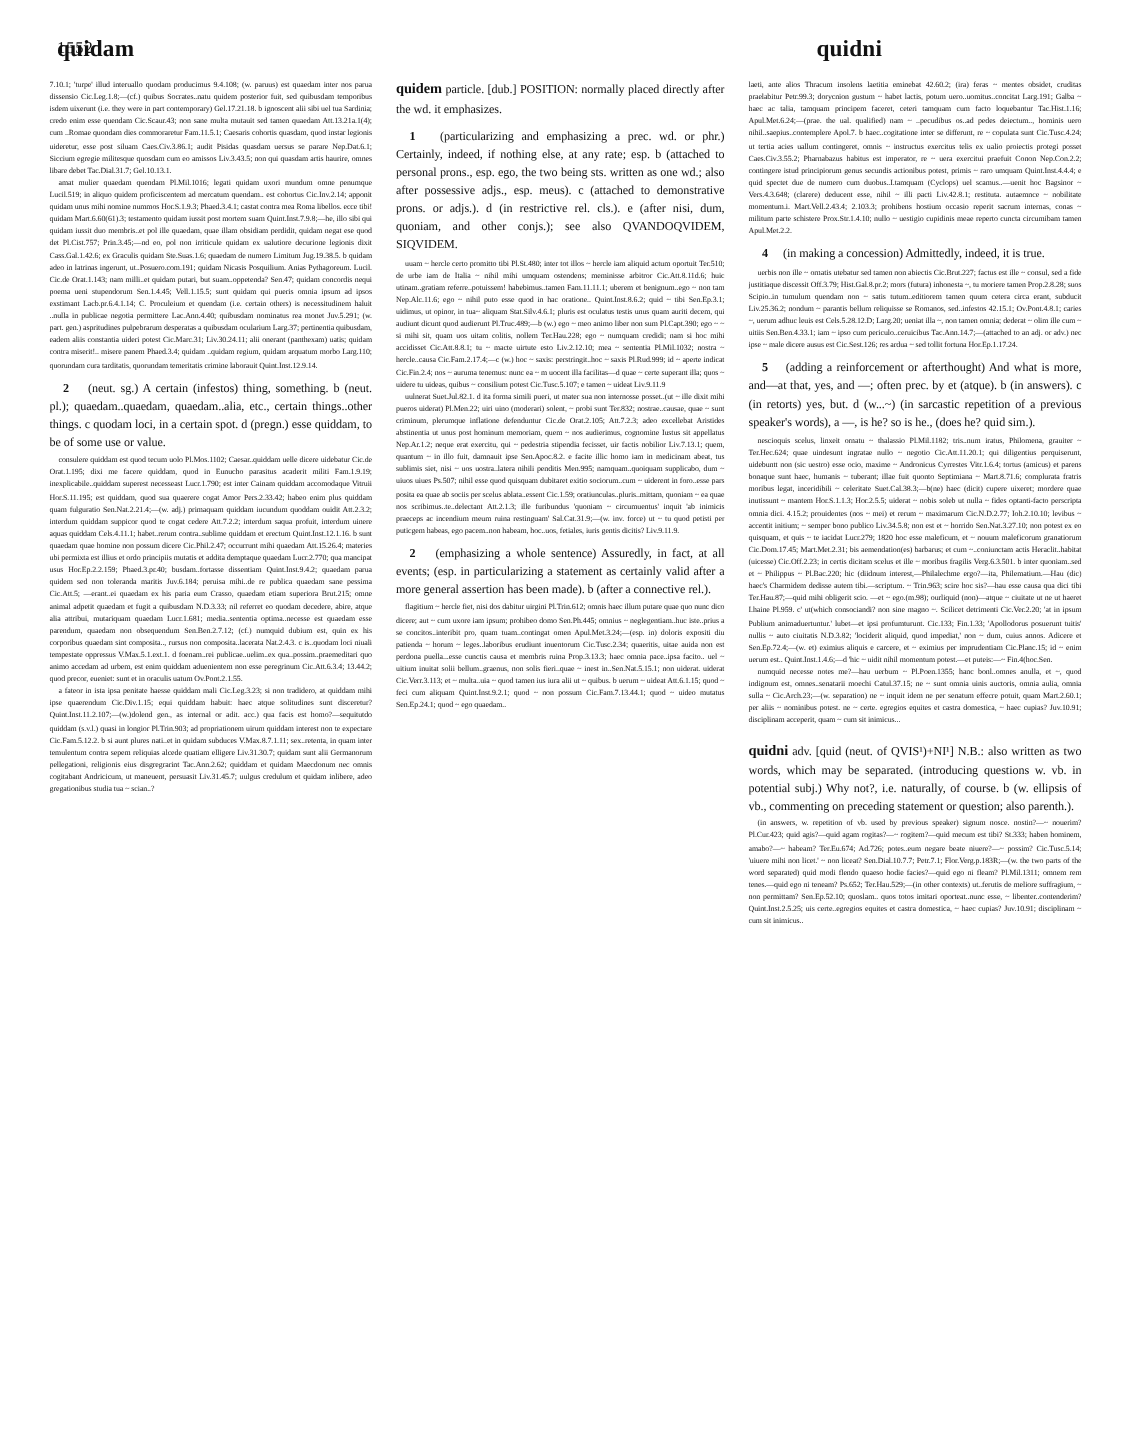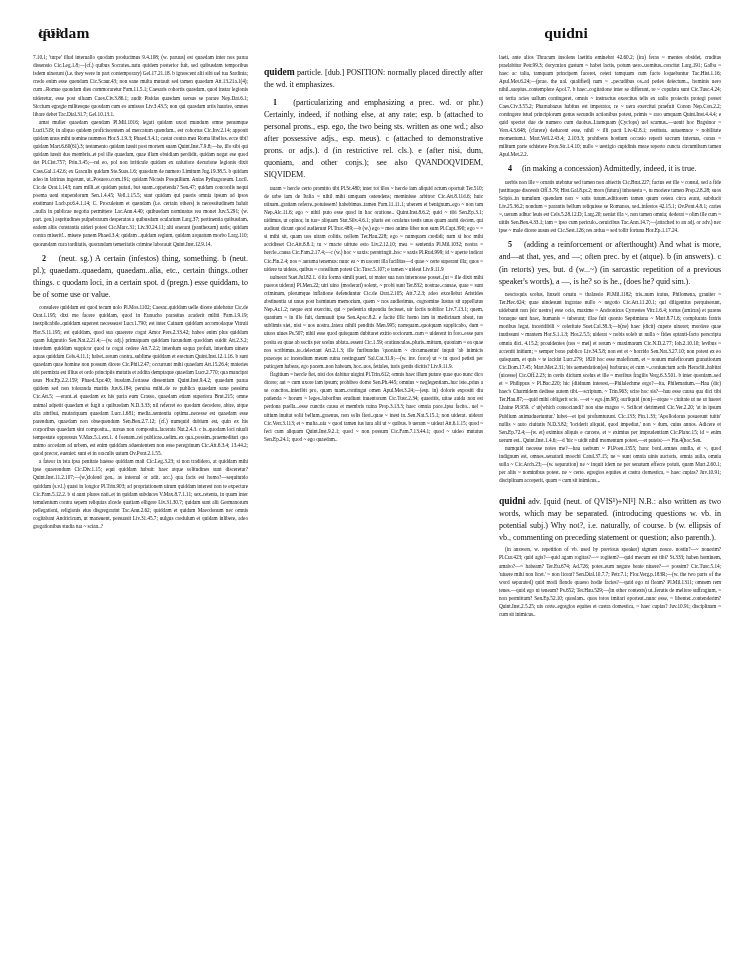--- a/index.html
+++ b/index.html
@@ -128,33 +128,38 @@
         <span>(neut. sg.) A certain (infestos) thing, something.  b (neut. pl.); quaedam..quaedam, quaedam..alia, etc., certain things..other things.  c quodam loci, in a certain spot.  d (pregn.) esse quiddam, to be of some use or value.</span>
       </p>
       <p class="cit">consulere quiddam est quod tecum uolo Pl.Mos.1102; Caesar..quiddam uelle dicere uidebatur Cic.de Orat.1.195; dixi me facere quiddam, quod in Eunucho parasitus acaderit militi Fam.1.9.19; inexplicabile..quiddam superest necesseast Lucr.1.790; est inter Cainam quiddam accomodaque Vitruii Hor.S.11.195; est quiddam, quod sua quaerere cogat Amor Pers.2.33.42; habeo enim plus quiddam quam fulguratio Sen.Nat.2.21.4;—(w. adj.) primaquam quiddam iucundum quoddam ouidit Att.2.3.2; interdum quiddam suppicor quod te cogat cedere Att.7.2.2; interdum saqua profuit, interdum uinere aquas quiddam Cels.4.11.1; habet..rerum contra..sublime quiddam et erectum Quint.Inst.12.1.16.  b sunt quaedam quae homine non possum dicere Cic.Phil.2.47; occurrunt mihi quaedam Att.15.26.4; materies ubi permixta est illius et ordo principiis mutatis et addita demptaque quaedam Lucr.2.770; qua mancipat usus Hor.Ep.2.2.159; Phaed.3.pr.40; busdam..fortasse dissentiam Quint.Inst.9.4.2; quaedam parua quidem sed non toleranda maritis Juv.6.184; peruisa mihi..de re publica quaedam sane pessima Cic.Att.5; —erant..ei quaedam ex his paria eum Crasso, quaedam etiam superiora Brut.215; omne animal adpetit quaedam et fugit a quibusdam N.D.3.33; nil referret eo quodam decedere, abire, atque alia attribui, mutariquam quaedam Lucr.1.681; media..sententia optima..necesse est quaedam esse parendum, quaedam non obsequendum Sen.Ben.2.7.12; (cf.) numquid dubium est, quin ex his corporibus quaedam sint composita.., rursus non composita..lacerata Nat.2.4.3.  c is..quodam loci niuali tempestate oppressus V.Max.5.1.ext.1.  d foenam..rei publicae..uelim..ex qua..possim..praemeditari quo animo accedam ad urbem, est enim quiddam aduenientem non esse peregrinum Cic.Att.6.3.4; 13.44.2; quod precor, eueniet: sunt et in oraculis uatum Ov.Pont.2.1.55.</p>
 
       <p class="cit">a fateor in ista ipsa penitate haesse quiddam mali Cic.Leg.3.23; si non tradidero, at quiddam mihi ipse quaerendum Cic.Div.1.15; equi quiddam habuit: haec atque solitudines sunt disceretur? Quint.Inst.11.2.107;—(w.)dolend gen., as internal or adit. acc.) qua facis est homo?—sequitutdo quiddam (s.v.l.) quasi in longior Pl.Trin.903; ad propriationem uirum quiddam interest non te expectare Cic.Fam.5.12.2.  b si aunt plures nati..et in quidam subduces V.Max.8.7.1.11; sex..retenta, in quam inter temulentum contra sepem reliquias alcede quatiam elligere Liv.31.30.7; quidam sunt alii Germanorum pellegationi, religionis eius disgregrarint Tac.Ann.2.62; quiddam et quidam Maecdonum nec omnis cogitabant Andricicum, ut maneuent, persuasit Liv.31.45.7; uulgus credulum et quidam inlibere, adeo gregationibus studia tua ~ scian..?</p>
 
     </div>
 
     <div class="col mid">
 
-      <p class="headword-block" style="margin-top:12px">
+      <p class="headword-block" style="margin-top:0">
         <span class="hw">quidem</span>
         <span>particle. [dub.] POSITION: normally placed directly after the wd. it emphasizes.</span>
       </p>
 
       <p class="sense">
         <span class="num">1</span>
         <span class="gap-s"></span>
         <span>(particularizing and emphasizing a prec. wd. or phr.) Certainly, indeed, if nothing else, at any rate; esp.  b (attached to personal prons., esp. ego, the two being sts. written as one wd.; also after possessive adjs., esp. meus).  c (attached to demonstrative prons. or adjs.).  d (in restrictive rel. cls.).  e (after nisi, dum, quoniam, and other conjs.); see also QVANDOQVIDEM, SIQVIDEM.</span>
       </p>
       <p class="cit">uuam ~ hercle certo promitto tibi Pl.St.480; inter tot illos ~ hercle iam aliquid actum oportuit Ter.510; de urbe iam de Italia ~ nihil mihi umquam ostendens; meminisse arbitror Cic.Att.8.11d.6; huic utinam..gratiam referre..potuissem! habebimus..tamen Fam.11.11.1; uberem et benignum..ego ~ non tam Nep.Alc.11.6; ego ~ nihil puto esse quod in hac oratione.. Quint.Inst.8.6.2; quid ~ tibi Sen.Ep.3.1; uidimus, ut opinor, in tua~ aliquam Stat.Silv.4.6.1; pluris est oculatus testis unus quam auriti decem, qui audiunt dicunt quod audierunt Pl.Truc.489;—b (w.) ego ~ meo animo liber non sum Pl.Capt.390; ego ~ ~ si mihi sit, quam uos uitam colitis, nollem Ter.Hau.228; ego ~ numquam credidi; nam si hoc mihi accidisset Cic.Att.8.8.1; tu ~ macte uirtute esto Liv.2.12.10; mea ~ sententia Pl.Mil.1032; nostra ~ hercle..causa Cic.Fam.2.17.4;—c (w.) hoc ~ saxis: perstringit..hoc ~ saxis Pl.Rud.999; id ~ aperte indicat Cic.Fin.2.4; nos ~ auruma tenemus: nunc ea ~ m uocent illa facilitas—d quae ~ certe superant illa; quos ~ uidere tu uideas, quibus ~ consilium potest Cic.Tusc.5.107; e tamen ~ uideat Liv.9.11.9</p>
       <p class="cit">uulnerat Suet.Jul.82.1.  d ita forma simili pueri, ut mater sua non internosse posset..(ut ~ ille dixit mihi pueros uiderat) Pl.Men.22; uiri uino (moderari) solent, ~ probi sunt Ter.832; nostrae..causae, quae ~ sunt criminum, plerumque inflatione defenduntur Cic.de Orat.2.105; Att.7.2.3; adeo excellebat Aristides abstinentia ut unus post hominum memoriam, quem ~ nos audierimus, cognomine Iustus sit appellatus Nep.Ar.1.2; neque erat exercitu, qui ~ pedestria stipendia fecisset, uir factis nobilior Liv.7.13.1; quem, quantum ~ in illo fuit, damnauit ipse Sen.Apoc.8.2.  e facite illic homo iam in medicinam abeat, tus sublimis siet, nisi ~ uos uostra..latera nihili penditis Men.995; namquam..quoiquam supplicabo, dum ~ uiuos uiues Ps.507; nihil esse quod quisquam dubitaret exitio sociorum..cum ~ uiderent in foro..esse pars posita ea quae ab sociis per scelus ablata..essent Cic.1.59; oratiunculas..pluris..mittam, quoniam ~ ea quae nos scribimus..te..delectant Att.2.1.3; ille furibundus 'quoniam ~ circumuentus' inquit 'ab inimicis praeceps ac incendium meum ruina restinguam' Sal.Cat.31.9;—(w. inv. force) ut ~ tu quod petisti per puticgem habeas, ego pacem..non habeam, hoc..uos, fetiales, iuris gentis dicitis? Liv.9.11.9.</p>
 
+      <p class="sense">
+        <span class="num">2</span>
+        <span class="gap-s"></span>
+        <span>(emphasizing a whole sentence) Assuredly, in fact, at all events; (esp. in particularizing a statement as certainly valid after a more general assertion has been made).  b (after a connective rel.).</span>
+      </p>
       <p class="cit">flagitium ~ hercle fiet, nisi dos dabitur uirgini Pl.Trin.612; omnis haec illum putare quae quo nunc dico dicere; aut ~ cum uxore iam ipsum; prohibeo domo Sen.Ph.445; omnius ~ neglegentiam..huc iste..prius a se concitos..interibit pro, quam tuam..contingat omen Apul.Met.3.24;—(esp. in) doloris expositi diu patienda ~ horum ~ leges..laboribus erudiunt inuentorum Cic.Tusc.2.34; quaeritis, uitae auida non est perdona puella...esse cunctis causa et membris ruina Prop.3.13.3; haec omnia pace..ipsa facito.. uel ~ uitium inuitat solii bellum..graenus, non solis fieri..quae ~ inest in..Sen.Nat.5.15.1; non uiderat. uiderat Cic.Verr.3.113; et ~ multa..uia ~ quod tamen ius iura alii ut ~ quibus. b uerum ~ uideat Att.6.1.15; quod ~ feci cum aliquam Quint.Inst.9.2.1; quod ~ non possum Cic.Fam.7.13.44.1; quod ~ uideo mutatus Sen.Ep.24.1; quod ~ ego quaedam..</p>
 
     </div>
 
     <div class="col right">
 
       <p class="cit noind">laeti, ante alios Thracum insolens laetitia eminebat 42.60.2; (ira) feras ~ mentes obsidet, cruditas praelabitur Petr.99.3; dorycnion gustum ~ habet lactis, potum uero..uomitus..concitat Larg.191; Galba ~ haec ac talia, tamquam principem faceret, ceteri tamquam cum facto loquebantur Tac.Hist.1.16; Apul.Met.6.24;—(prae. the ual. qualified) nam ~ ..pecudibus os..ad pedes deiectum.., hominis uero nihil..saepius..contemplere Apol.7.  b haec..cogitatione inter se differunt, re ~ copulata sunt Cic.Tusc.4.24; ut tertia acies uallum contingeret, omnis ~ instructus exercitus telis ex ualio proiectis protegi posset Caes.Civ.3.55.2; Pharnabazus habitus est imperator, re ~ uera exercitui praefuit Conon Nep.Con.2.2; contingere istud principiorum genus secundis actionibus potest, primis ~ raro umquam Quint.Inst.4.4.4; e quid spectet due de numero cum duobus..I.tamquam (Cyclops) uel scamus..—uenit hoc Bagsinor ~ Vers.4.3.648; (clarere) deducent esse, nihil ~ illi pacti Liv.42.8.1; restituta. autaemnce ~ nobilitate momentum.i. Mart.Vell.2.43.4; 2.103.3; prohibens hostium occasio reperit sacrum internas, conas ~ militum parte schistere Prox.Str.1.4.10; nullo ~ uestigio cupidinis meae reperto cuncta circumibam tamen Apul.Met.2.2.</p>
 
       <p class="sense">
         <span class="num">4</span>

